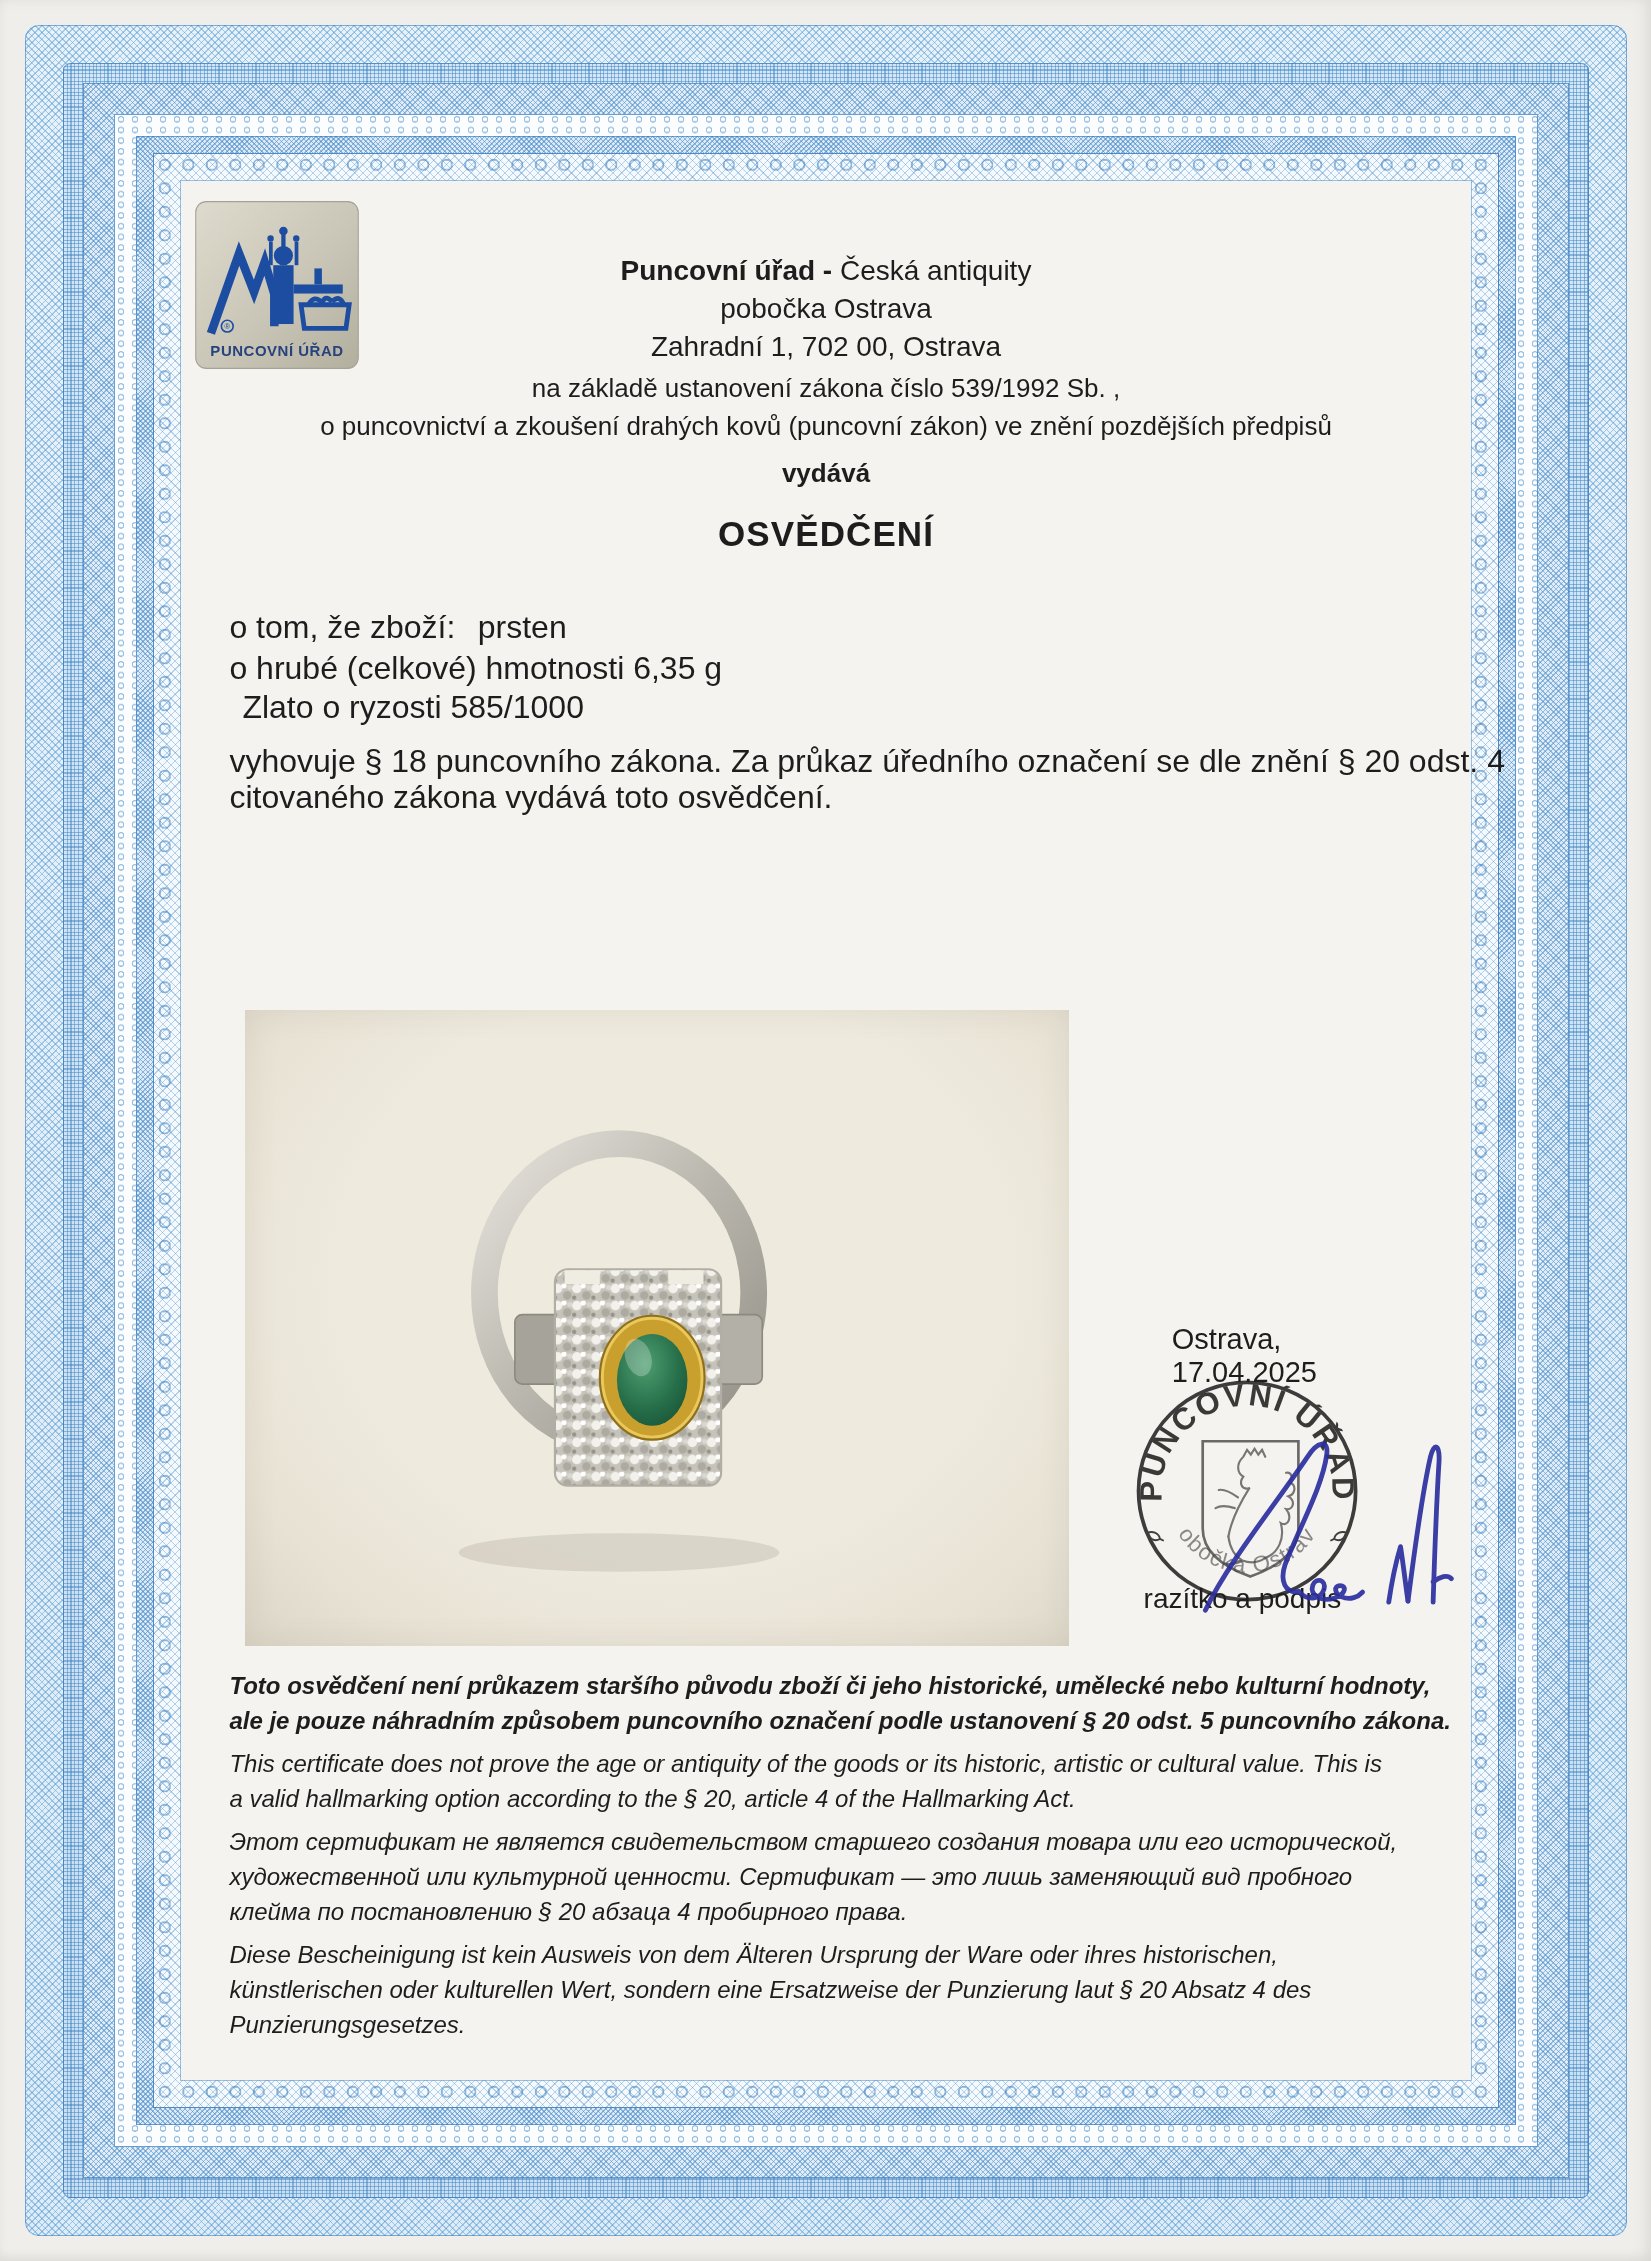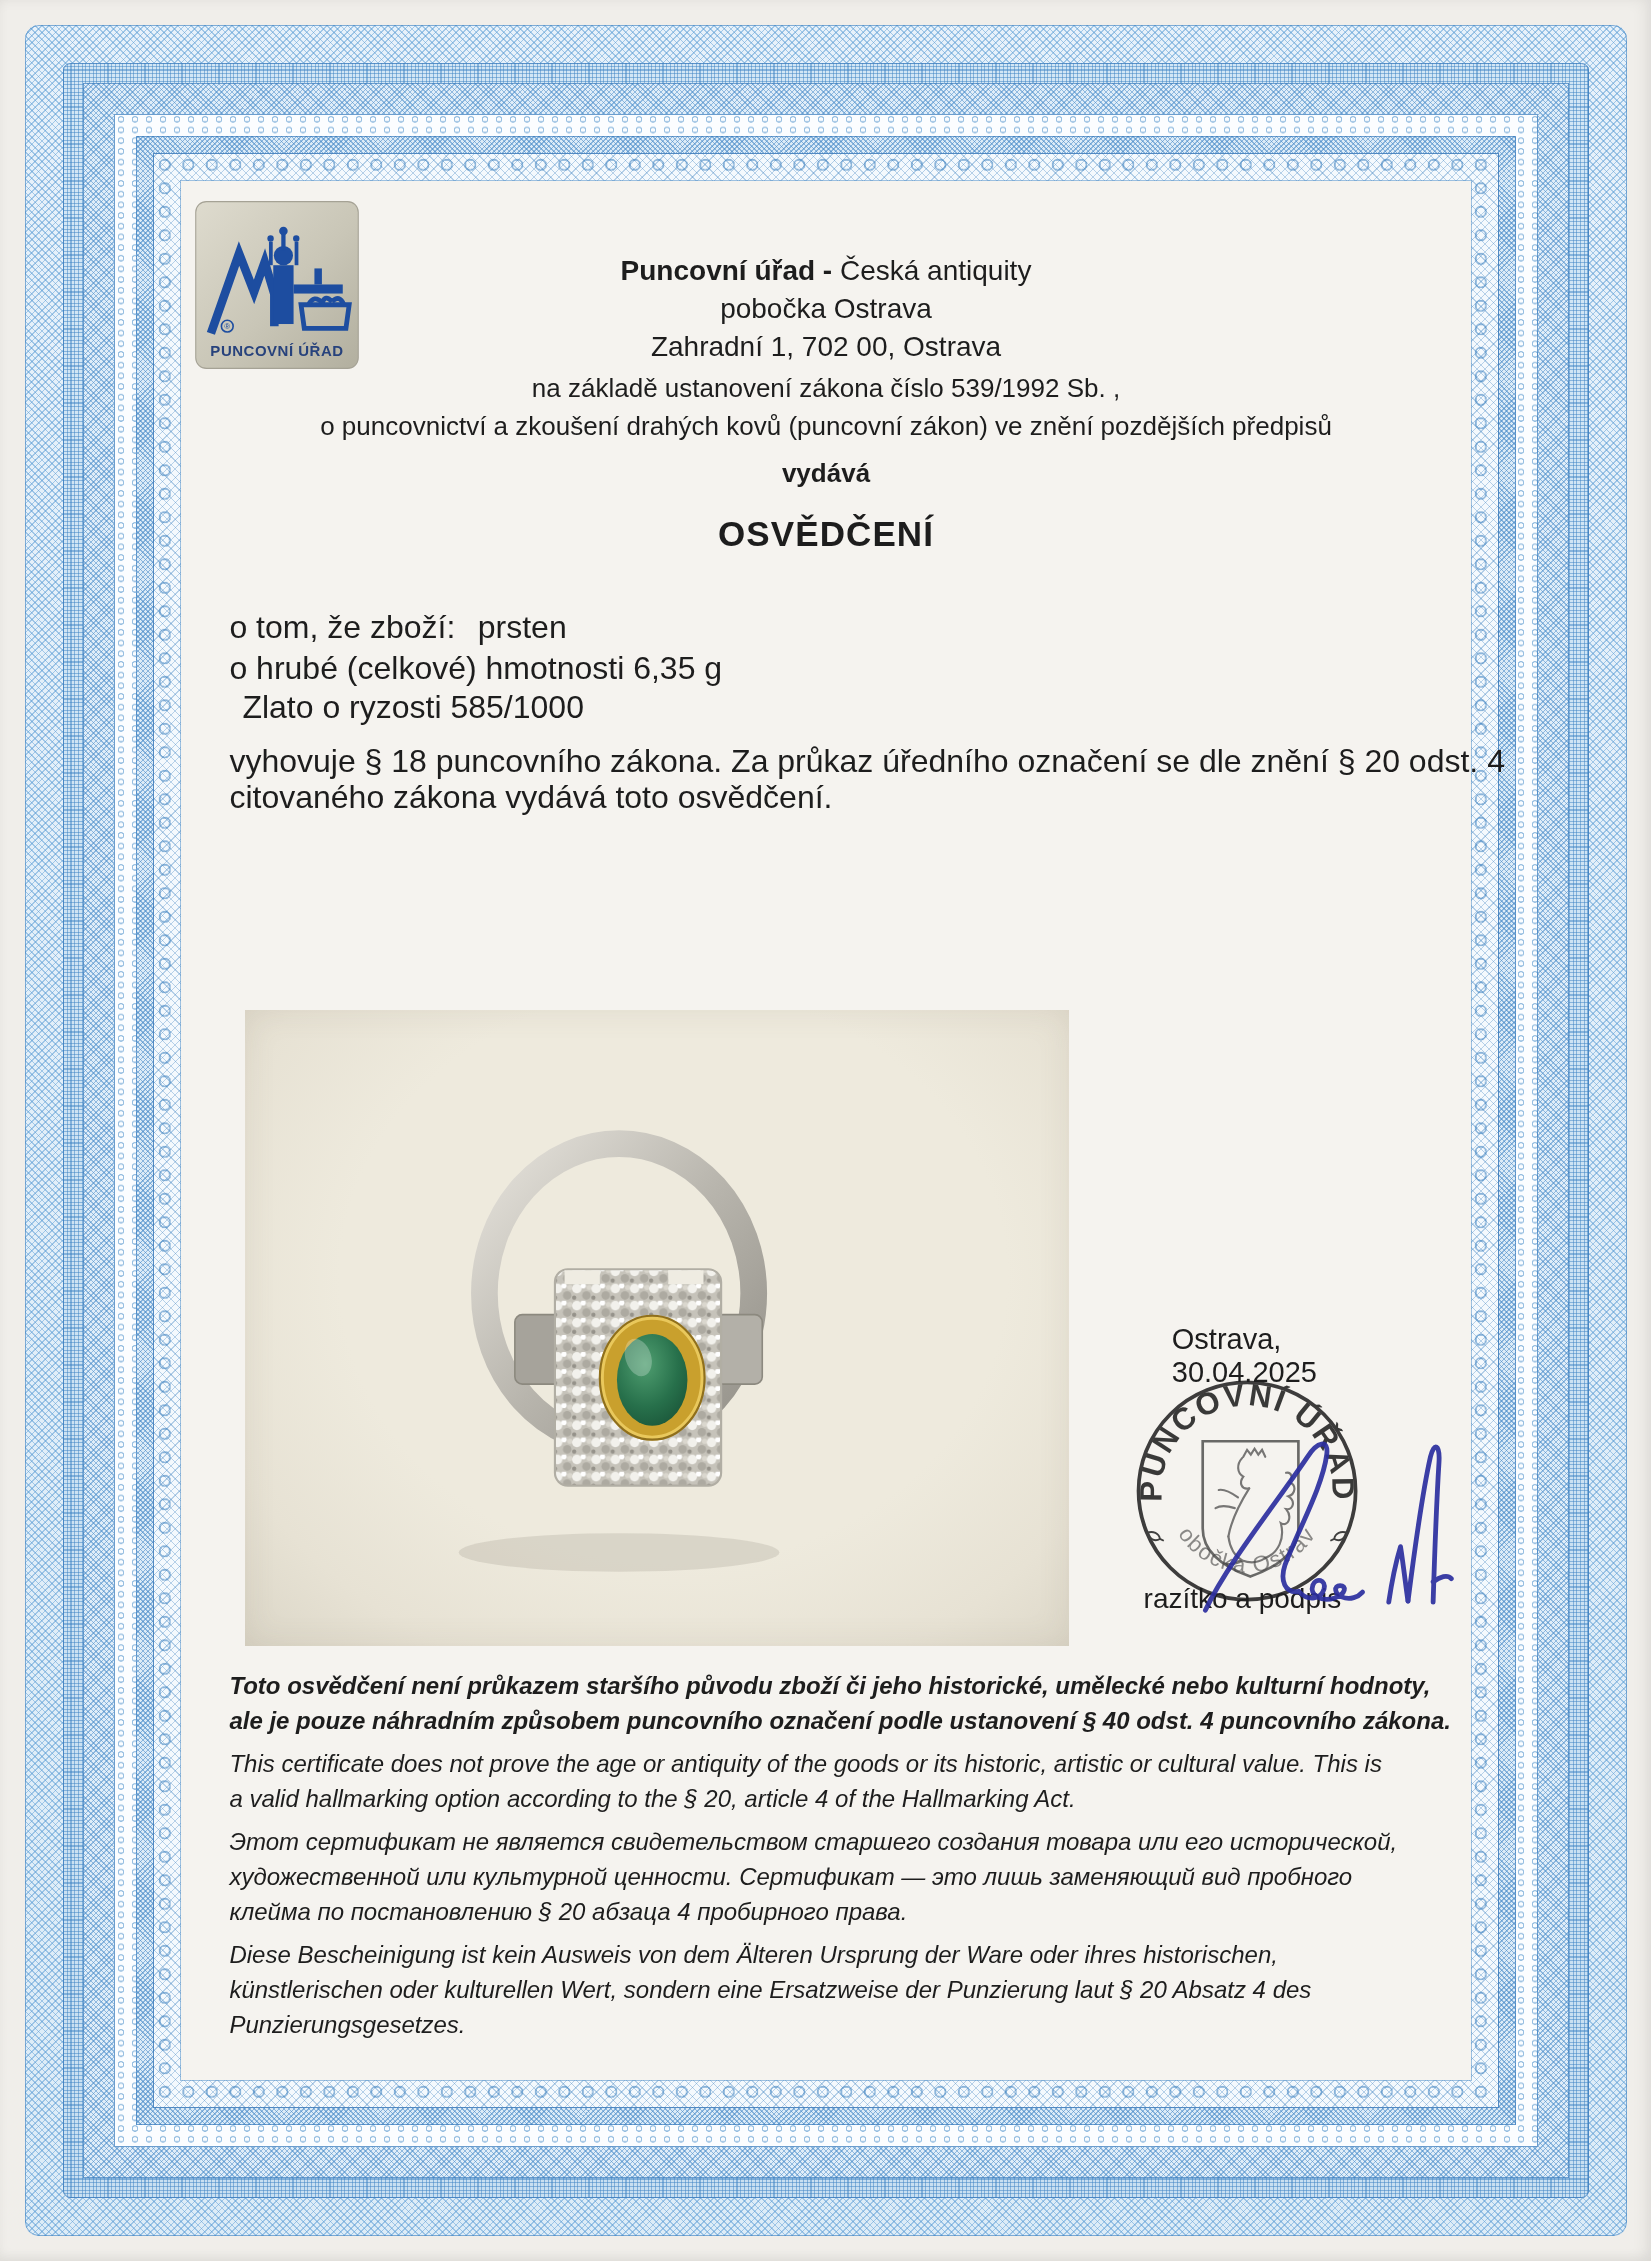--- a/index.html
+++ b/index.html
@@ -190,21 +190,21 @@
           <rect x="598" y="487" width="66" height="26" fill="#efece2"></rect>
           <rect x="792" y="487" width="66" height="26" fill="#efece2"></rect>
           <ellipse cx="762" cy="688" rx="96" ry="114" fill="#c9a02d"></ellipse>
           <ellipse cx="762" cy="688" rx="95" ry="113" fill="none" stroke="#e9c85c" stroke-width="9"></ellipse>
           <ellipse cx="762" cy="688" rx="98" ry="116" fill="none" stroke="#8f6f1c" stroke-width="4"></ellipse>
           <ellipse cx="762" cy="692" rx="66" ry="86" fill="url(#gem)"></ellipse>
           <ellipse cx="736" cy="650" rx="24" ry="36" fill="rgba(255,255,255,.25)" transform="rotate(-18 736 650)"></ellipse>
         </svg>
       </div>
 
-      <div class="abs date">Ostrava, 30.04.2025</div>
+      <div class="abs date">Ostrava, 17.04.2025</div>
 
       <svg class="abs stampsvg" width="369" height="278" viewBox="0 0 690 520">
         <defs>
           <path id="arcTop" d="M 130,328 A 160,160 0 1 1 420,328" fill="none"></path>
           <path id="arcBot" d="M 150,347 A 152,152 0 0 0 400,347" fill="none"></path>
         </defs>
         <g opacity="0.86">
           <circle cx="275" cy="260" r="203" fill="none" stroke="#1f1f1f" stroke-width="7"></circle>
           <text font-family="Liberation Sans, sans-serif" font-size="58" font-weight="bold" fill="#1b1b1b" letter-spacing="4">
             <textPath href="#arcTop" startOffset="50%" text-anchor="middle">PUNCOVNÍ ÚŘAD</textPath>
@@ -234,21 +234,21 @@
           <path d="M 540,468 C 547,420 556,384 562,364 C 568,402 572,440 576,466"></path>
           <path d="M 576,466 C 588,372 604,258 618,196 C 625,168 636,172 634,206 C 629,286 625,404 623,468"></path>
           <path d="M 623,430 C 636,420 650,416 657,424"></path>
         </g>
       </svg>
 
       <div class="abs stampcap">razítko a podpis</div>
 
       <div class="abs discs">
         <p class="csb">Toto osvědčení není průkazem staršího původu zboží či jeho historické, umělecké nebo kulturní hodnoty,
-ale je pouze náhradním způsobem puncovního označení podle ustanovení § 40 odst. 4 puncovního zákona.</p>
+ale je pouze náhradním způsobem puncovního označení podle ustanovení § 20 odst. 5 puncovního zákona.</p>
         <p>This certificate does not prove the age or antiquity of the goods or its historic, artistic or cultural value. This is
 a valid hallmarking option according to the § 20, article 4 of the Hallmarking Act.</p>
         <p>Этот сертификат не является свидетельством старшего создания товара или его исторической,
 художественной или культурной ценности. Сертификат — это лишь заменяющий вид пробного
 клейма по постановлению § 20 абзаца 4 пробирного права.</p>
         <p>Diese Bescheinigung ist kein Ausweis von dem Älteren Ursprung der Ware oder ihres historischen,
 künstlerischen oder kulturellen Wert, sondern eine Ersatzweise der Punzierung laut § 20 Absatz 4 des
 Punzierungsgesetzes.</p>
       </div>
 

